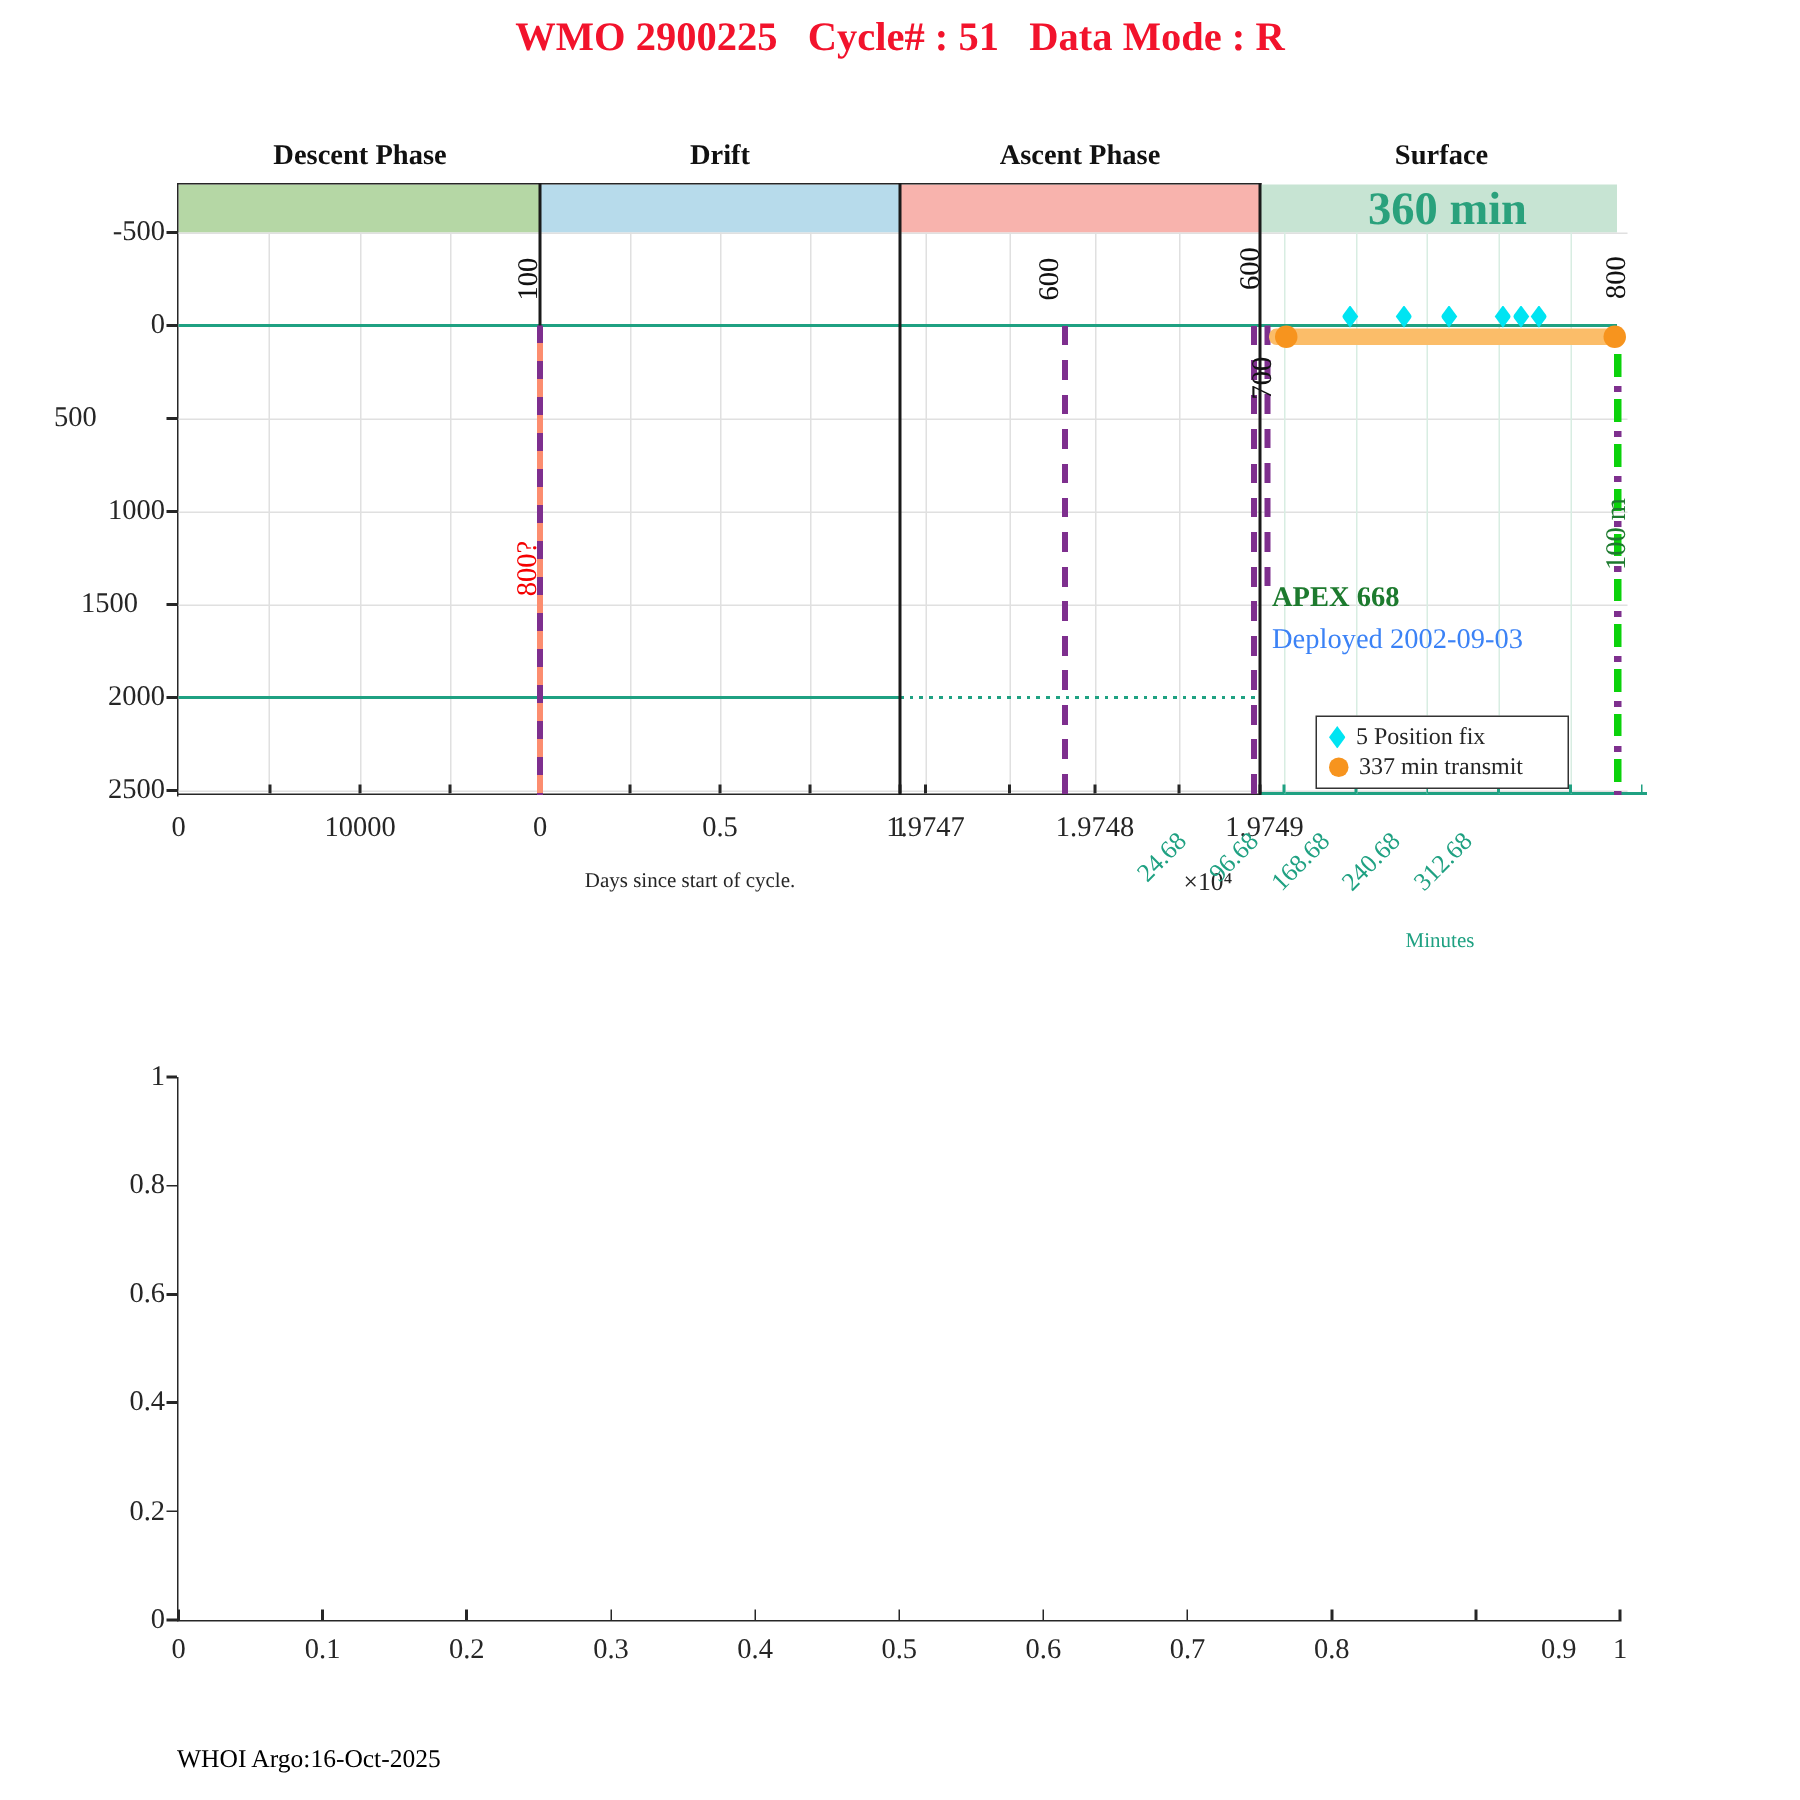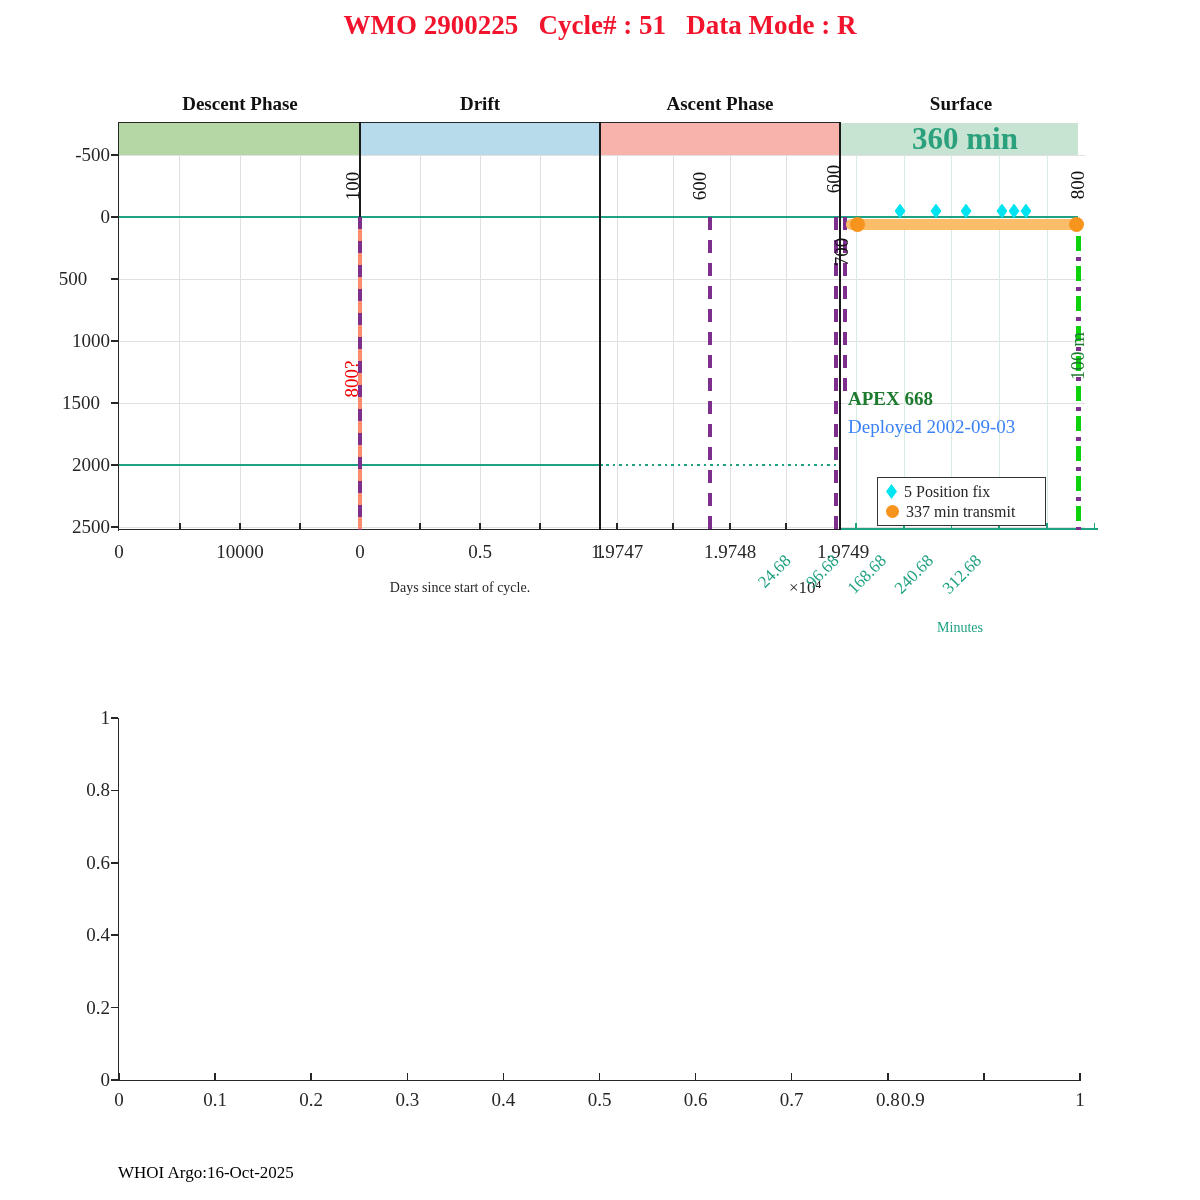--- a/index.html
+++ b/index.html
@@ -139,25 +139,25 @@
       <div class="abs vgrid-t" style="left:855.5px;top:155px;height:374px"></div>
       <div class="abs vgrid-t" style="left:903.5px;top:155px;height:374px"></div>
       <div class="abs vgrid-t" style="left:951px;top:155px;height:374px"></div>
       <div class="abs vgrid-t" style="left:998.5px;top:155px;height:374px"></div>
       <div class="abs vgrid-t" style="left:1046.5px;top:155px;height:374px"></div>
       <div class="abs gen-tick" style="left:111px;top:154.25px;width:7px;height:1.5px"></div>
       <div class="abs gen-lbl" style="left:36px;top:144px;width:74px;text-align:right">-500</div>
       <div class="abs gen-tick" style="left:111px;top:216.25px;width:7px;height:1.5px"></div>
       <div class="abs gen-lbl" style="left:36px;top:206px;width:74px;text-align:right">0</div>
       <div class="abs gen-tick" style="left:111px;top:278.25px;width:7px;height:1.5px"></div>
-      <div class="abs gen-lbl" style="left:36px;top:268px;width:74px;text-align:center">500</div>
+      <div class="abs gen-lbl" style="left:36px;top:268px;width:74px;text-align:left">500</div>
       <div class="abs gen-tick" style="left:111px;top:340.25px;width:7px;height:1.5px"></div>
       <div class="abs gen-lbl" style="left:36px;top:330px;width:74px;text-align:right">1000</div>
       <div class="abs gen-tick" style="left:111px;top:402.25px;width:7px;height:1.5px"></div>
-      <div class="abs gen-lbl" style="left:26px;top:392px;width:74px;text-align:right">1500</div>
+      <div class="abs gen-lbl" style="left:36px;top:392px;width:74px;text-align:center">1500</div>
       <div class="abs gen-tick" style="left:111px;top:464.25px;width:7px;height:1.5px"></div>
       <div class="abs gen-lbl" style="left:36px;top:454px;width:74px;text-align:right">2000</div>
       <div class="abs gen-tick" style="left:111px;top:526.25px;width:7px;height:1.5px"></div>
       <div class="abs gen-lbl" style="left:36px;top:516px;width:74px;text-align:right">2500</div>
       <div class="abs gen-tick" style="left:179.25px;top:522.5px;width:1.5px;height:6px"></div>
       <div class="abs gen-tick" style="left:239.25px;top:522.5px;width:1.5px;height:6px"></div>
       <div class="abs gen-tick" style="left:299.25px;top:522.5px;width:1.5px;height:6px"></div>
       <div class="abs gen-tick" style="left:359.25px;top:522.5px;width:1.5px;height:6px"></div>
       <div class="abs gen-tick" style="left:419.25px;top:522.5px;width:1.5px;height:6px"></div>
       <div class="abs gen-tick" style="left:479.25px;top:522.5px;width:1.5px;height:6px"></div>
@@ -217,17 +217,17 @@
       <div class="abs gen-lbl" style="left:453.4px;top:1089px;width:100px;text-align:center">0.4</div>
       <div class="abs gen-tick" style="left:598.75px;top:1072.5px;width:1.5px;height:7px"></div>
       <div class="abs gen-lbl" style="left:549.5px;top:1089px;width:100px;text-align:center">0.5</div>
       <div class="abs gen-tick" style="left:694.8499999999999px;top:1072.5px;width:1.5px;height:7px"></div>
       <div class="abs gen-lbl" style="left:645.5999999999999px;top:1089px;width:100px;text-align:center">0.6</div>
       <div class="abs gen-tick" style="left:790.9499999999999px;top:1072.5px;width:1.5px;height:7px"></div>
       <div class="abs gen-lbl" style="left:741.6999999999999px;top:1089px;width:100px;text-align:center">0.7</div>
       <div class="abs gen-tick" style="left:887.05px;top:1072.5px;width:1.5px;height:7px"></div>
       <div class="abs gen-lbl" style="left:837.8px;top:1089px;width:100px;text-align:center">0.8</div>
       <div class="abs gen-tick" style="left:983.15px;top:1072.5px;width:1.5px;height:7px"></div>
-      <div class="abs gen-lbl" style="left:901px;top:1089px;width:100px;text-align:left">0.9</div>
+      <div class="abs gen-lbl" style="left:951px;top:1089px;width:100px;text-align:right">0.9</div>
       <div class="abs gen-tick" style="left:1079.25px;top:1072.5px;width:1.5px;height:7px"></div>
       <div class="abs gen-lbl" style="left:1030px;top:1089px;width:100px;text-align:center">1</div>
     </div>
 </div>
 
 </body></html>

